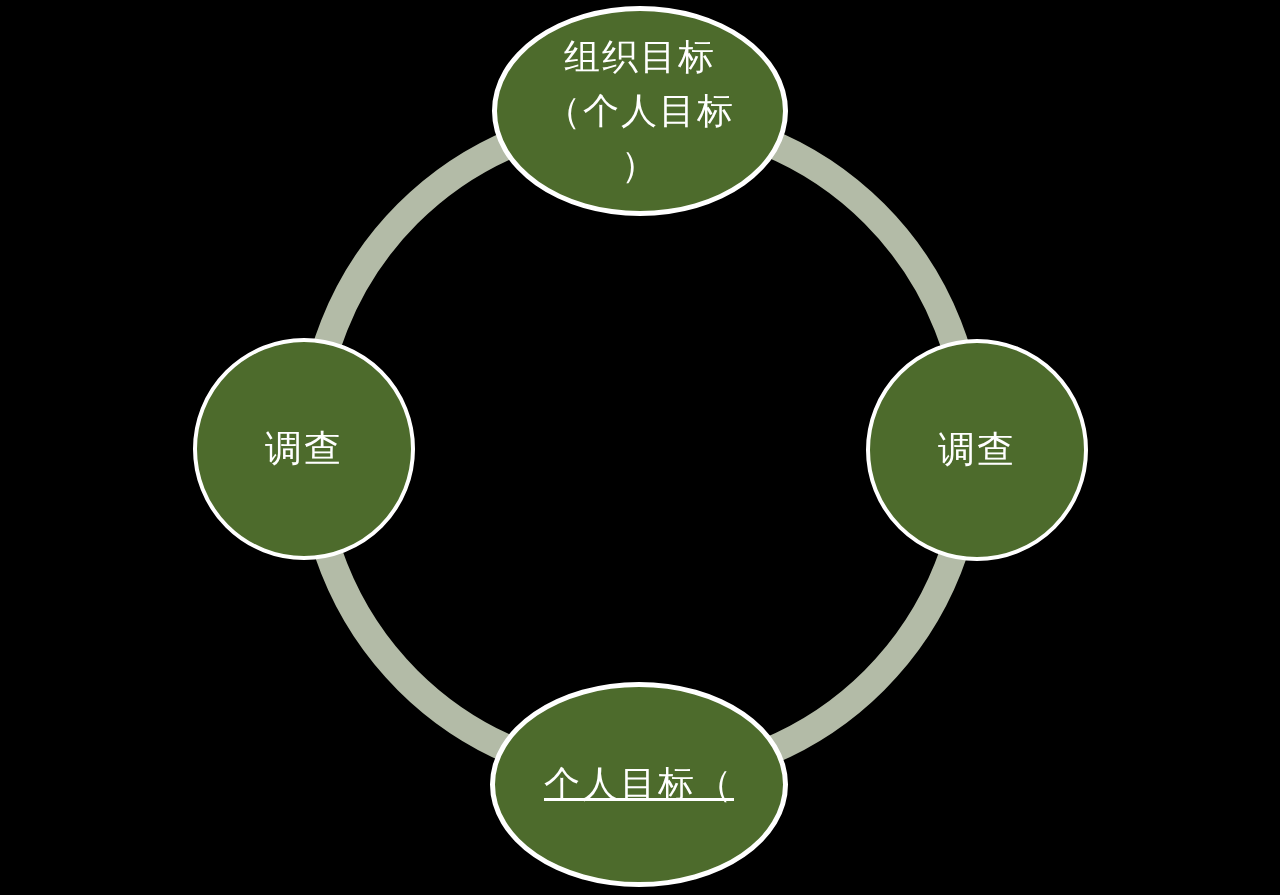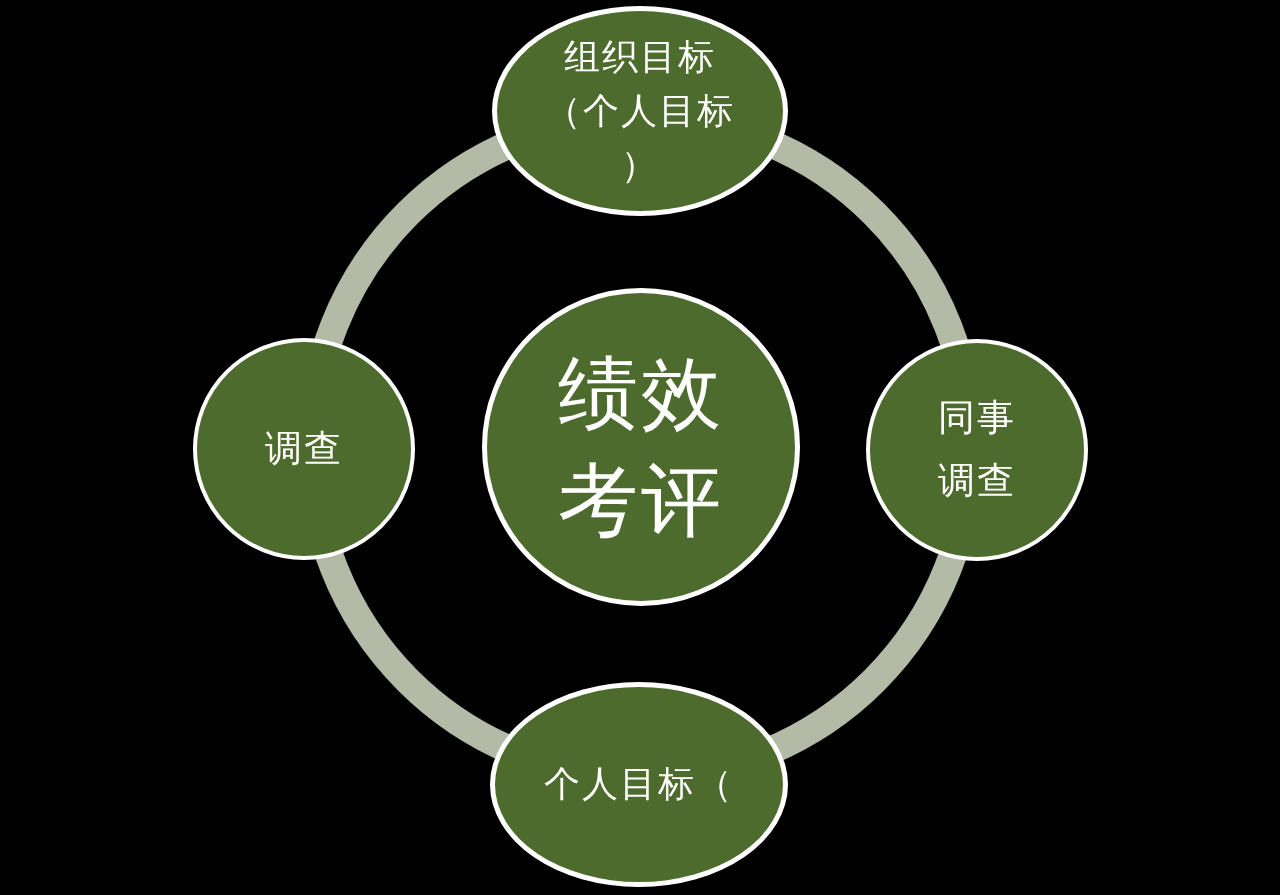--- a/index.html
+++ b/index.html
@@ -57,20 +57,21 @@
     font-size: 36px;
     line-height: 1.5;
     letter-spacing: 2px;
   }
   .node-bottom {
     left: 490px; top: 682px;
     width: 298px; height: 205px;
     font-size: 36px;
     line-height: 1.3;
     letter-spacing: 2px;
+    text-decoration: underline;
   }
   .node-left {
     left: 193px; top: 338px;
     width: 222px; height: 222px;
     border-width: 4px;
     font-size: 37px;
     line-height: 1.7;
     letter-spacing: 2px;
   }
   .node-right {
@@ -94,27 +95,22 @@
   <div class="node node-top">
     <div class="line">组织目标</div>
     <div class="line">（个人目标</div>
     <div class="line">）</div>
   </div>
 
   <div class="node node-left">
     <div class="line">调查</div>
   </div>
 
-  <div class="node node-center">
-    <div class="line">绩效</div>
-    <div class="line">考评</div>
-  </div>
 
   <div class="node node-right">
-    <div class="line">同事</div>
     <div class="line">调查</div>
   </div>
 
   <div class="node node-bottom">
     <div class="line">个人目标（</div>
   </div>
 
 </div>
 
 </body></html>

